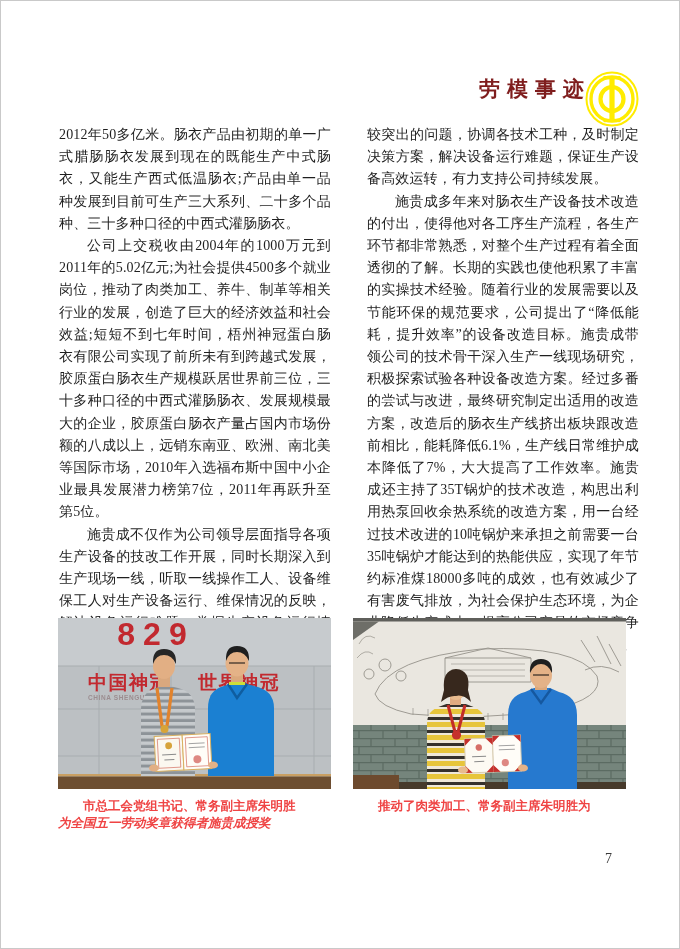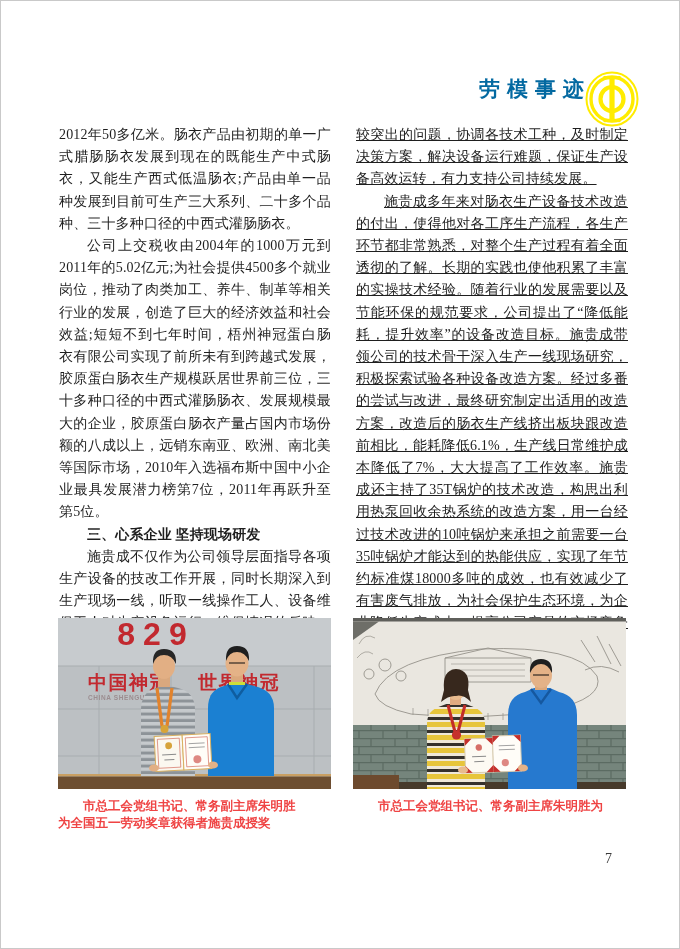--- a/index.html
+++ b/index.html
@@ -12,45 +12,45 @@
   }
   .page {
     position:absolute; inset:0;
     background:#ffffff;
     border:1px solid #c9c9c9;
     overflow:hidden;
   }
   .header-title {
     position:absolute; top:74px; left:478px;
     font-size:21px; font-weight:bold; letter-spacing:7px;
-    color:#0369a1; white-space:nowrap;
+    color:#7f1d1d; white-space:nowrap;
   }
   .union-logo { position:absolute; top:70px; left:584px; }
   .col { position:absolute; top:123px; width:272px; }
   .col-left  { left:58px; }
-  .col-right { left:355px;text-decoration:underline; }
+  .col-right { left:366px; }
   .col p {
     font-size:14px; line-height:22.2px;
     letter-spacing:0.15px;
     text-align:justify; text-justify:inter-ideograph;
     text-indent:2em;
   }
   .col p.cont { text-indent:0; }
   .col p.heading { font-weight:bold; }
   figure { position:absolute; width:273px; }
   .fig-left  { left:57px;  top:617px; }
   .fig-right { left:352px; top:617px; }
   figure svg.photo { display:block; }
   figcaption {
     margin-top:9px;
     font-size:12.5px; font-weight:bold; line-height:16.5px;
     color:#ef4444;
   }
   figcaption .l1 { display:block; text-indent:2em; white-space:nowrap; }
-  figcaption .l2 { display:block; white-space:nowrap; }
+  figcaption .l2 { display:block; white-space:nowrap;font-style:italic; }
   .page-number {
     position:absolute; left:604px; top:850px;
     font-size:14px; color:#3a3a3a;
   }
   svg text { font-family:"Liberation Sans","DejaVu Sans",sans-serif; }
 </style>
 </head>
 <body>
 
 <div class="page">
@@ -63,21 +63,20 @@
       <ellipse cx="27" cy="28" rx="11.5" ry="12" stroke-width="4.2"></ellipse>
     </g>
     <rect x="24.4" y="6.5" width="5.2" height="43" fill="#ffec00"></rect>
     <rect x="18.5" y="5" width="17" height="3.4" fill="#ffec00"></rect>
     <rect x="18.5" y="47.8" width="17" height="3.4" fill="#ffec00"></rect>
   </svg>
 
   <div class="col col-left">
     <p class="cont">2012年50多亿米。肠衣产品由初期的单一广式腊肠肠衣发展到现在的既能生产中式肠衣，又能生产西式低温肠衣;产品由单一品种发展到目前可生产三大系列、二十多个品种、三十多种口径的中西式灌肠肠衣。</p>
     <p>公司上交税收由2004年的1000万元到2011年的5.02亿元;为社会提供4500多个就业岗位，推动了肉类加工、养牛、制革等相关行业的发展，创造了巨大的经济效益和社会效益;短短不到七年时间，梧州神冠蛋白肠衣有限公司实现了前所未有到跨越式发展，胶原蛋白肠衣生产规模跃居世界前三位，三十多种口径的中西式灌肠肠衣、发展规模最大的企业，胶原蛋白肠衣产量占国内市场份额的八成以上，远销东南亚、欧洲、南北美等国际市场，2010年入选福布斯中国中小企业最具发展潜力榜第7位，2011年再跃升至第5位。</p>
-    <p class="heading">三、心系企业 坚持现场研发</p>
     <p>施贵成不仅作为公司领导层面指导各项生产设备的技改工作开展，同时长期深入到生产现场一线，听取一线操作工人、设备维保工人对生产设备运行、维保情况的反映，解决设备运行难题，掌握生产设备运行情况，针对设备运行中比</p>
   </div>
 
   <div class="col col-right">
     <p class="cont">较突出的问题，协调各技术工种，及时制定决策方案，解决设备运行难题，保证生产设备高效运转，有力支持公司持续发展。</p>
     <p>施贵成多年来对肠衣生产设备技术改造的付出，使得他对各工序生产流程，各生产环节都非常熟悉，对整个生产过程有着全面透彻的了解。长期的实践也使他积累了丰富的实操技术经验。随着行业的发展需要以及节能环保的规范要求，公司提出了“降低能耗，提升效率”的设备改造目标。施贵成带领公司的技术骨干深入生产一线现场研究，积极探索试验各种设备改造方案。经过多番的尝试与改进，最终研究制定出适用的改造方案，改造后的肠衣生产线挤出板块跟改造前相比，能耗降低6.1%，生产线日常维护成本降低了7%，大大提高了工作效率。施贵成还主持了35T锅炉的技术改造，构思出利用热泵回收余热系统的改造方案，用一台经过技术改进的10吨锅炉来承担之前需要一台35吨锅炉才能达到的热能供应，实现了年节约标准煤18000多吨的成效，也有效减少了有害废气排放，为社会保护生态环境，为企业降低生产成本，提高公司产品的市场竞争力，为社会节约能源消耗作出了杰出贡献。</p>
   </div>
 
   <figure class="fig-left">
     <svg class="photo" width="273" height="171" viewBox="0 0 273 171">
@@ -217,19 +216,19 @@
         <line x1="119" y1="138" x2="133" y2="138" stroke="#8a8a8a" stroke-width="1"></line>
         <line x1="121" y1="143" x2="131" y2="143" stroke="#8a8a8a" stroke-width="1"></line>
         <line x1="146" y1="128" x2="162" y2="128" stroke="#9a9a9a" stroke-width="0.9"></line>
         <line x1="146" y1="132" x2="162" y2="132" stroke="#9a9a9a" stroke-width="0.9"></line>
         <circle cx="152" cy="145" r="3.6" fill="#cc4a42" opacity="0.65"></circle>
       </g>
       <ellipse cx="110" cy="152" rx="5" ry="3.6" fill="#e9bb8e"></ellipse>
       <ellipse cx="170" cy="150" rx="5" ry="3.6" fill="#e4b287"></ellipse>
     </svg>
     <figcaption>
-      <span class="l1">市总工会党组书记、常务副主席朱明胜为</span>
+      <span class="l1">推动了肉类加工、常务副主席朱明胜为</span>
     </figcaption>
   </figure>
 
   <div class="page-number">7</div>
 
 </div>
 
 </body></html>

